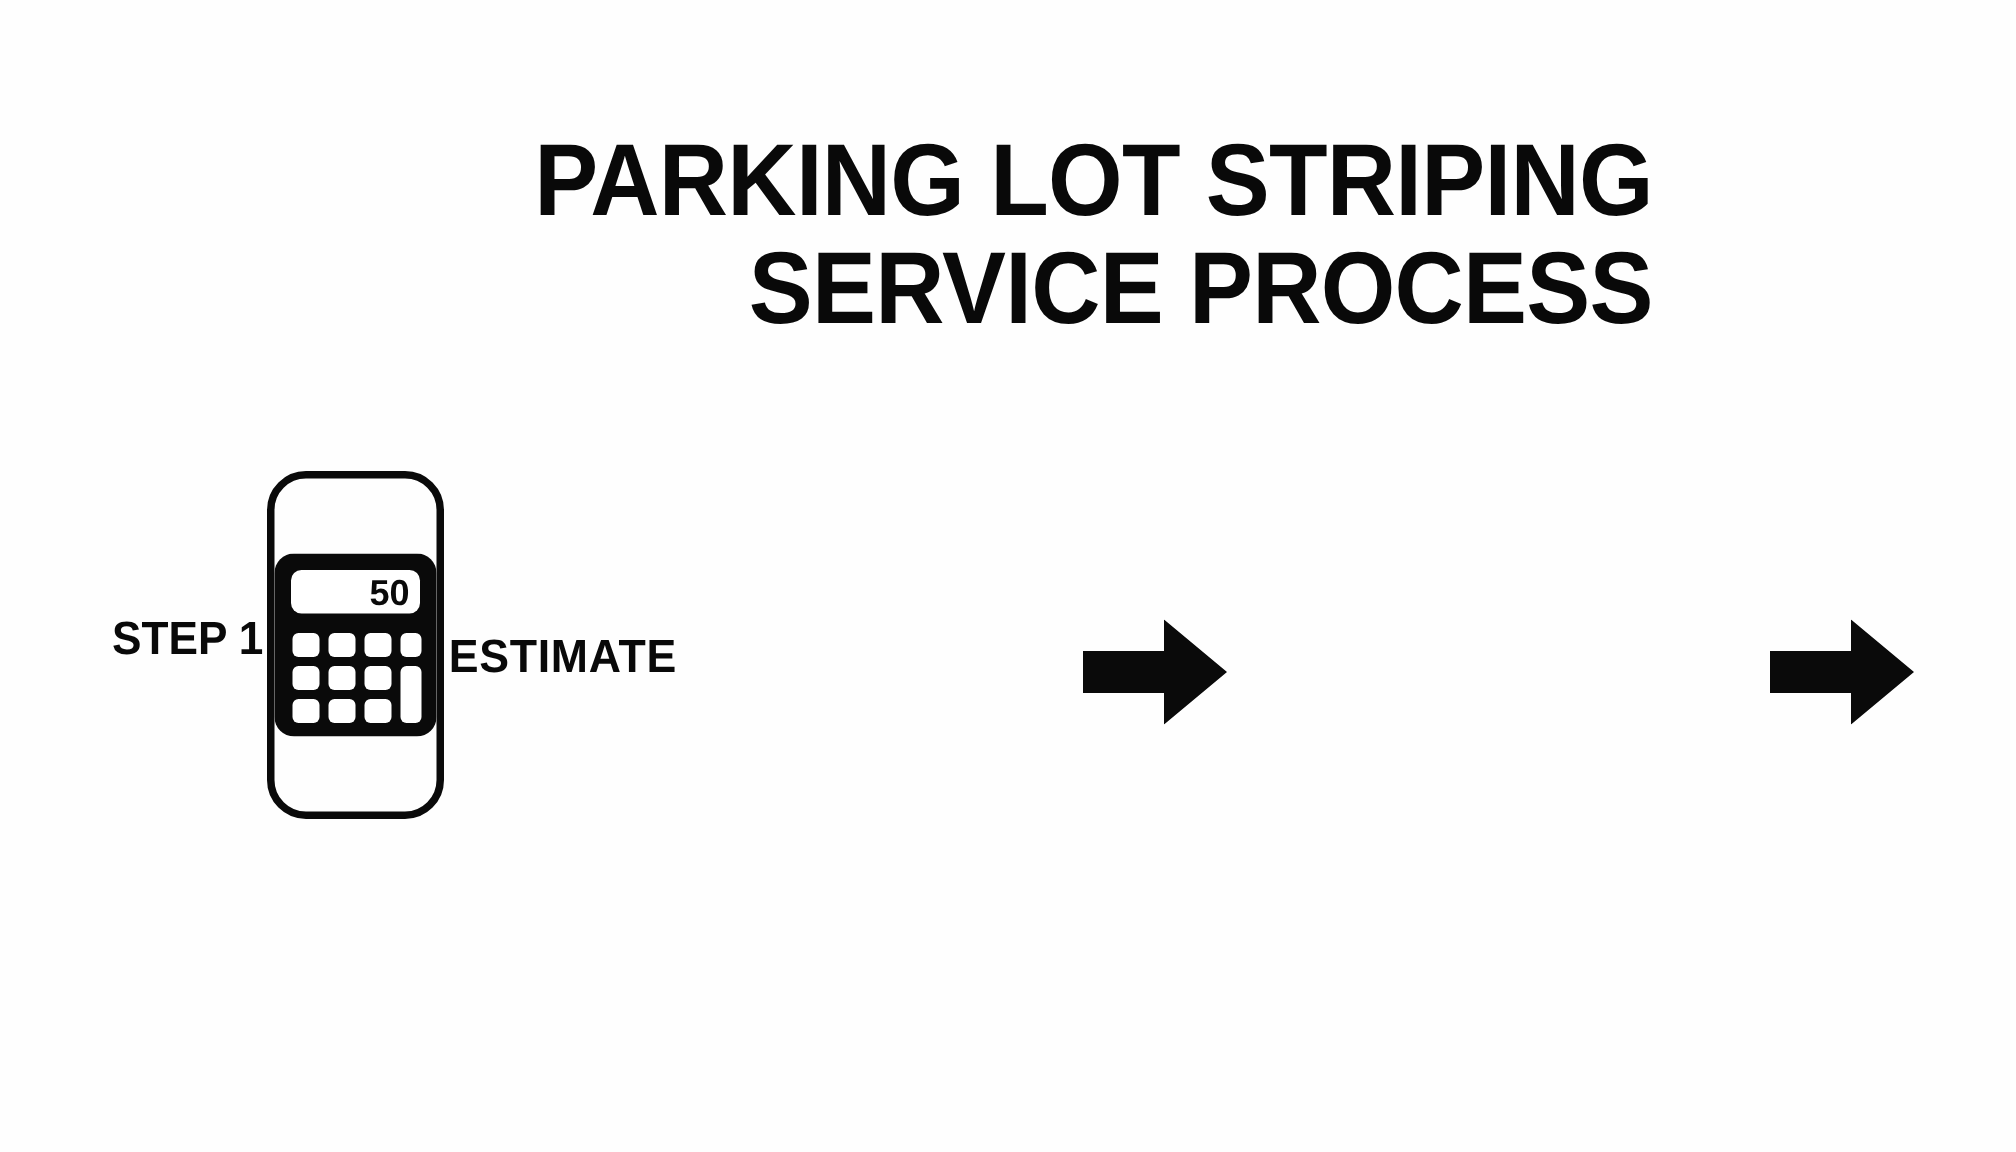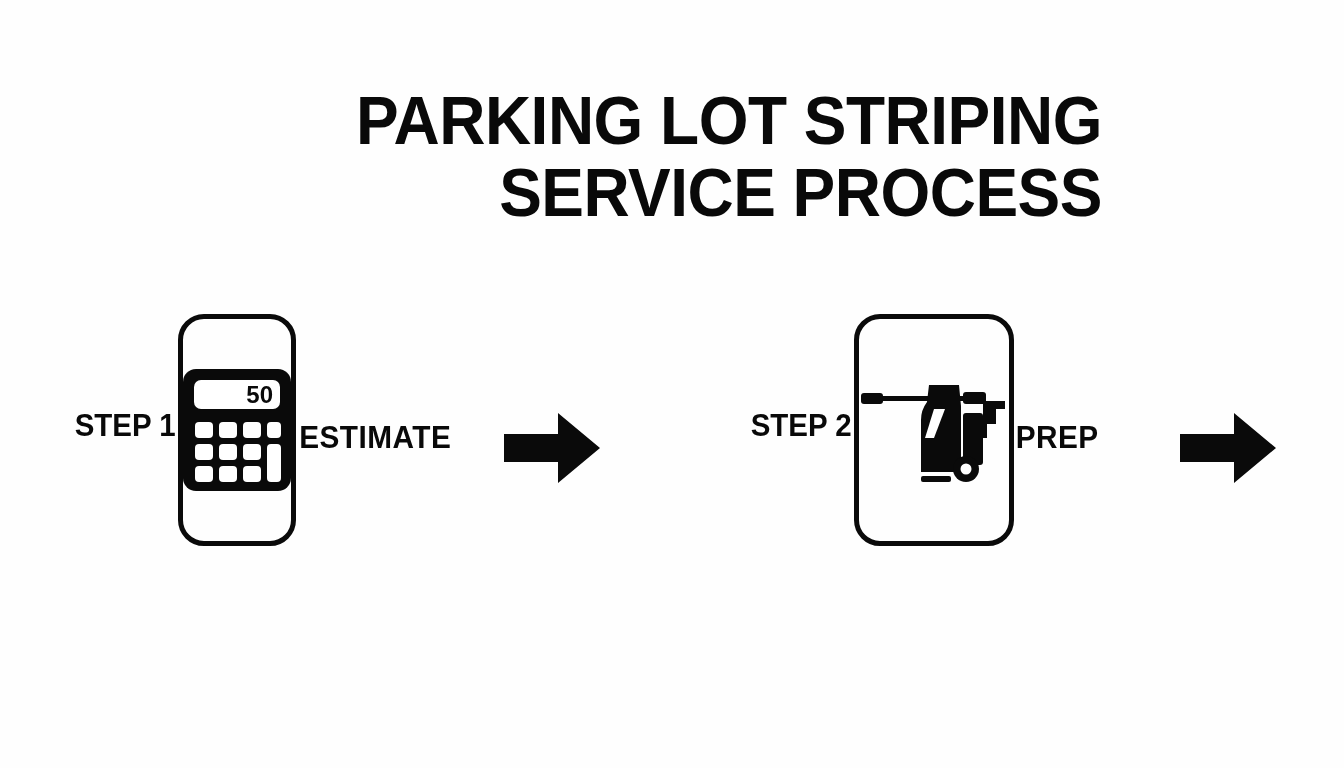--- a/index.html
+++ b/index.html
@@ -152,51 +152,20 @@
       </div>
       <div class="step-label">ESTIMATE</div>
     </div>
 
     <div class="arrow-wrap">
       <svg width="96" height="70" viewBox="0 0 96 70" aria-hidden="true">
         <path d="M0 21 L54 21 L54 0 L96 35 L54 70 L54 49 L0 49 Z" fill="#0a0a0a"></path>
       </svg>
     </div>
 
-    <div class="step">
-      <div class="step-caption">STEP 2</div>
-      <div class="step-box">
-
-        <svg class="icon-svg" width="150" height="108" viewBox="0 0 150 108" aria-hidden="true">
-          <g fill="#0a0a0a">
-
-            <rect x="2" y="17" width="22" height="11" rx="3"></rect>
-
-            <rect x="22" y="20" width="52" height="5"></rect>
-
-            <rect x="88" y="20" width="35" height="5"></rect>
-            <rect x="104" y="16" width="23" height="12" rx="3"></rect>
-
-            <path d="M70 9 L100 9 L102 30 L102 96 L62 96 L62 44 Q62 34 68 26 Z"></path>
-
-            <path d="M75 33 L86 33 L75 62 L66 62 Z" fill="#ffffff"></path>
-
-            <rect x="104" y="37" width="20" height="52" rx="3"></rect>
-
-            <path d="M124 25 L146 25 L146 33 L137 33 L137 48 L128 48 L128 62 L112 62 L112 49 L124 49 Z"></path>
-
-            <circle cx="107" cy="93" r="13"></circle>
-            <circle cx="107" cy="93" r="5.5" fill="#ffffff"></circle>
-
-            <rect x="62" y="100" width="30" height="6" rx="2"></rect>
-          </g>
-        </svg>
-      </div>
-      <div class="step-label">PREP</div>
-    </div>
 
     <div class="arrow-wrap">
       <svg width="96" height="70" viewBox="0 0 96 70" aria-hidden="true">
         <path d="M0 21 L54 21 L54 0 L96 35 L54 70 L54 49 L0 49 Z" fill="#0a0a0a"></path>
       </svg>
     </div>
 
 
   </div>
 </div>

